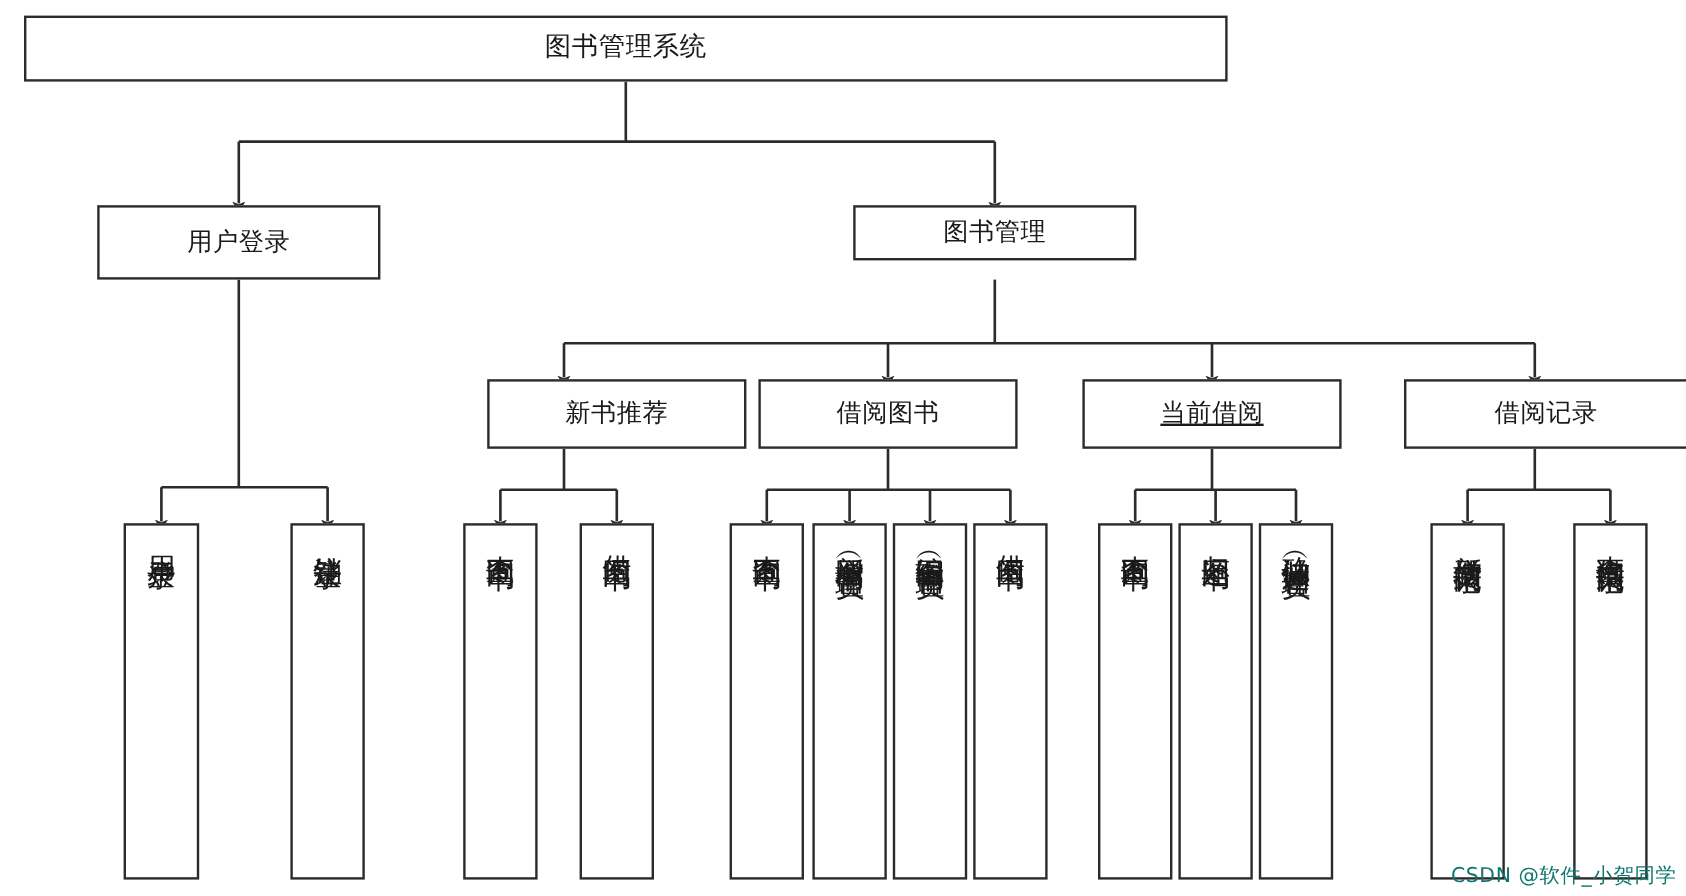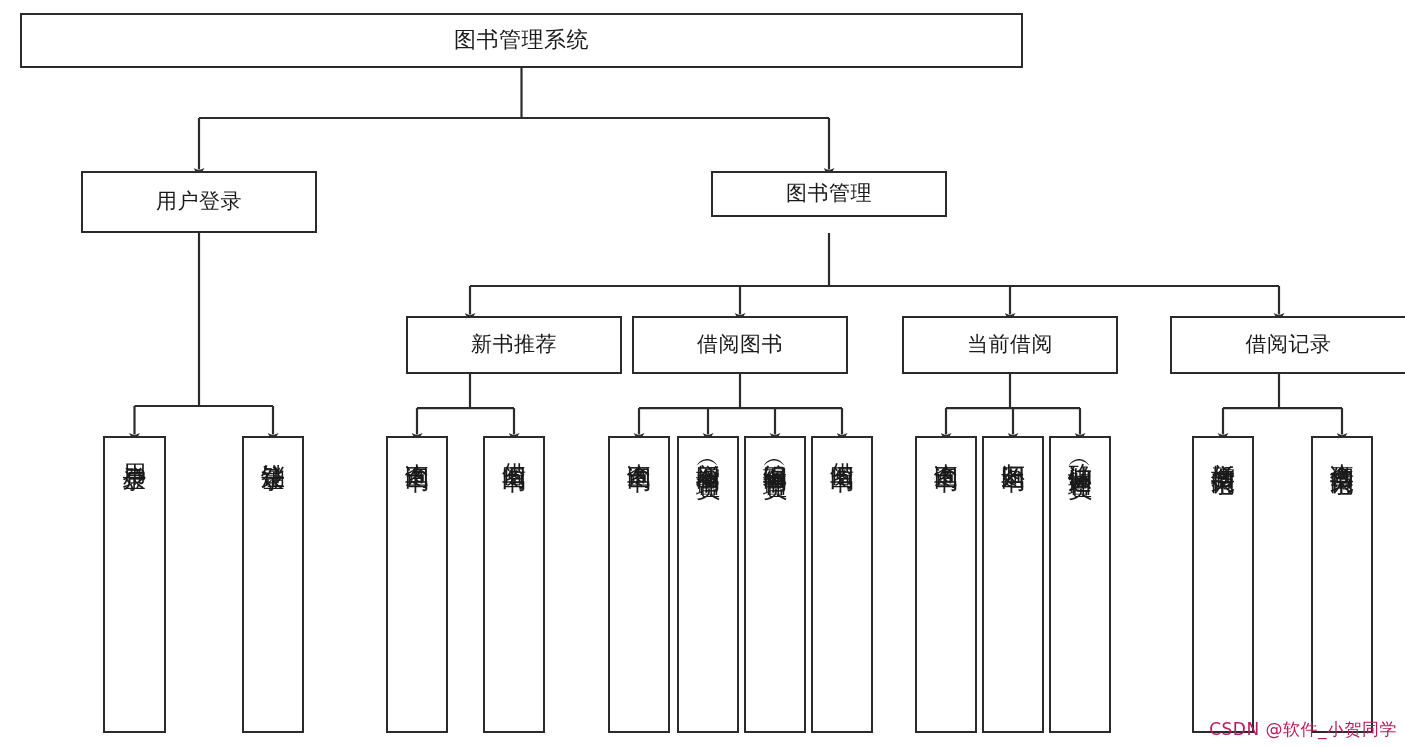--- a/index.html
+++ b/index.html
@@ -60,21 +60,21 @@
     font-size: 24px;
     line-height: 1.0;
     letter-spacing: 2px;
     white-space: nowrap;
   }
   .watermark {
     position: absolute;
     right: 8px;
     bottom: 6px;
     font-size: 17px;
-    color: #be185d;
+    color: #0f766e;
     letter-spacing: 0.5px;
     z-index: 5;
     white-space: nowrap;
     margin-top: 35px;
   }
 </style>
 </head>
 <body>
 
 <div id="canvas">
@@ -135,21 +135,21 @@
   </div>
 
   <div class="node h" style="left: 362px; top: 316px; width: 216px; height: 58px; margin-left: 44px;">
     <span class="label">新书推荐</span>
   </div>
 
   <div class="node h" style="left: 632px; top: 316px; width: 216px; height: 58px;">
     <span class="label">借阅图书</span>
   </div>
 
-  <div class="node h" style="left: 902px; top: 316px; width: 216px; height: 58px;">
+  <div class="node h" style="left: 902px; top: 316px; width: 216px; height: 58px; text-decoration: underline;">
     <span class="label">当前借阅</span>
   </div>
 
   <div class="node h" style="left: 1170px; top: 316px; width: 237px; height: 58px;">
     <span class="label">借阅记录</span>
   </div>
 
   <div class="node v" style="left: 103px; top: 436px; width: 63px; height: 297px;">
     <span class="label">用户登录</span>
   </div>

